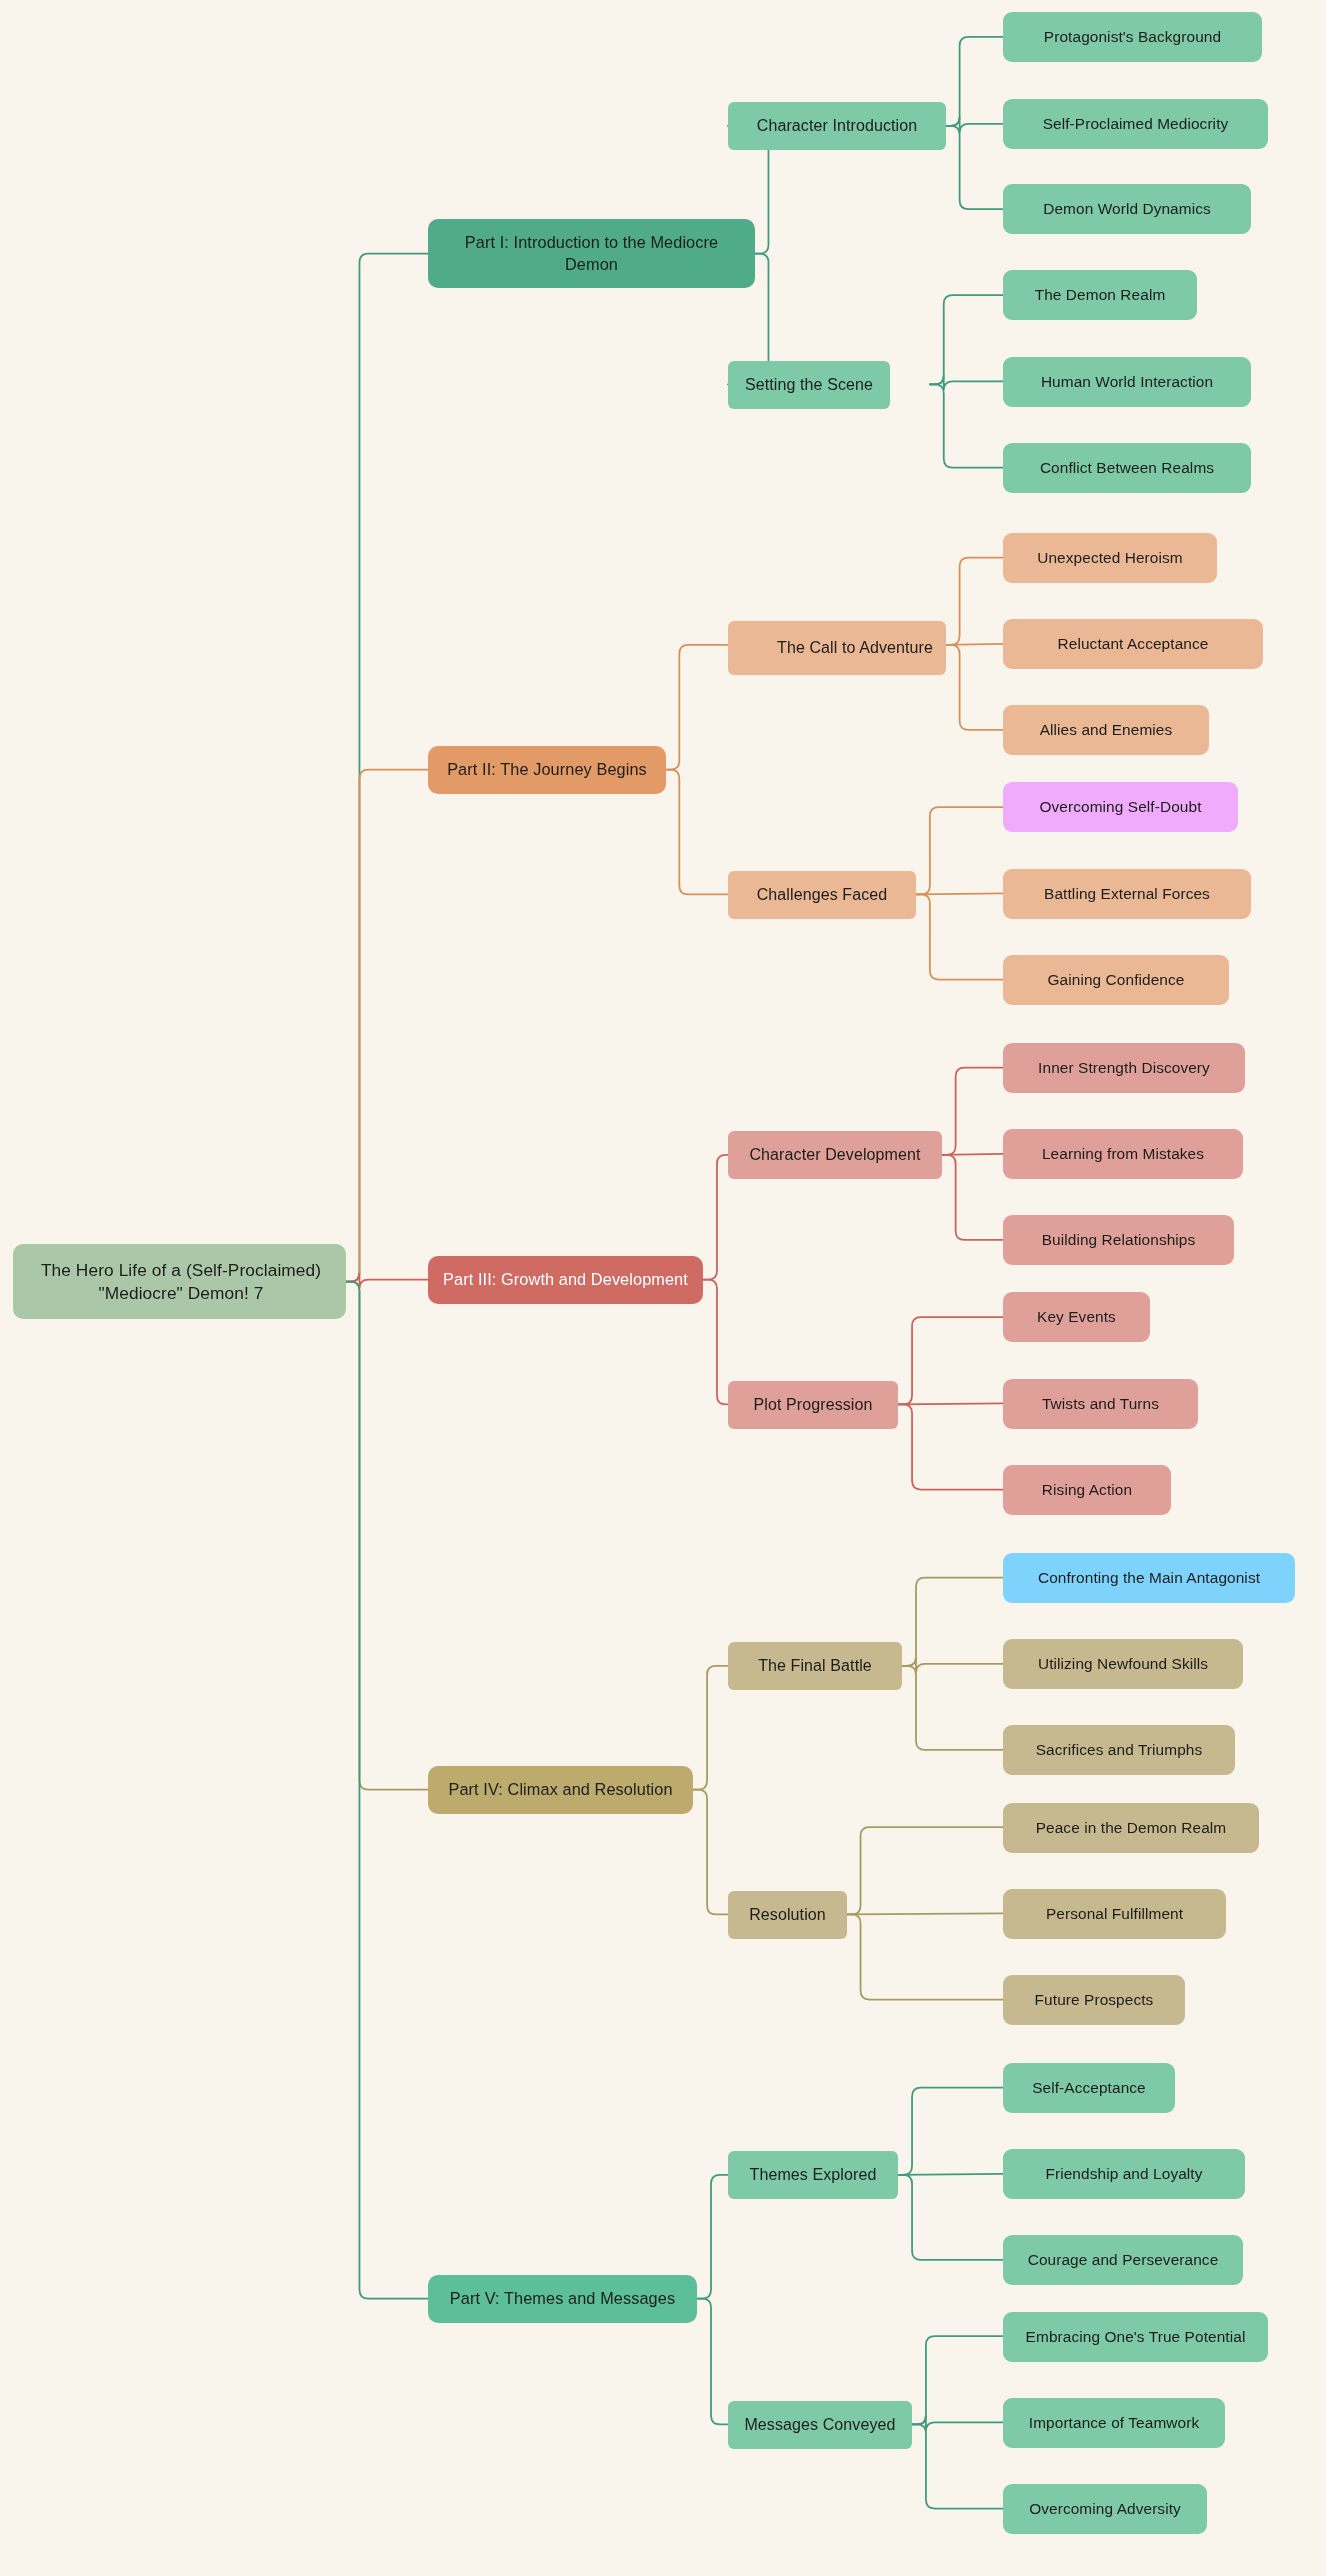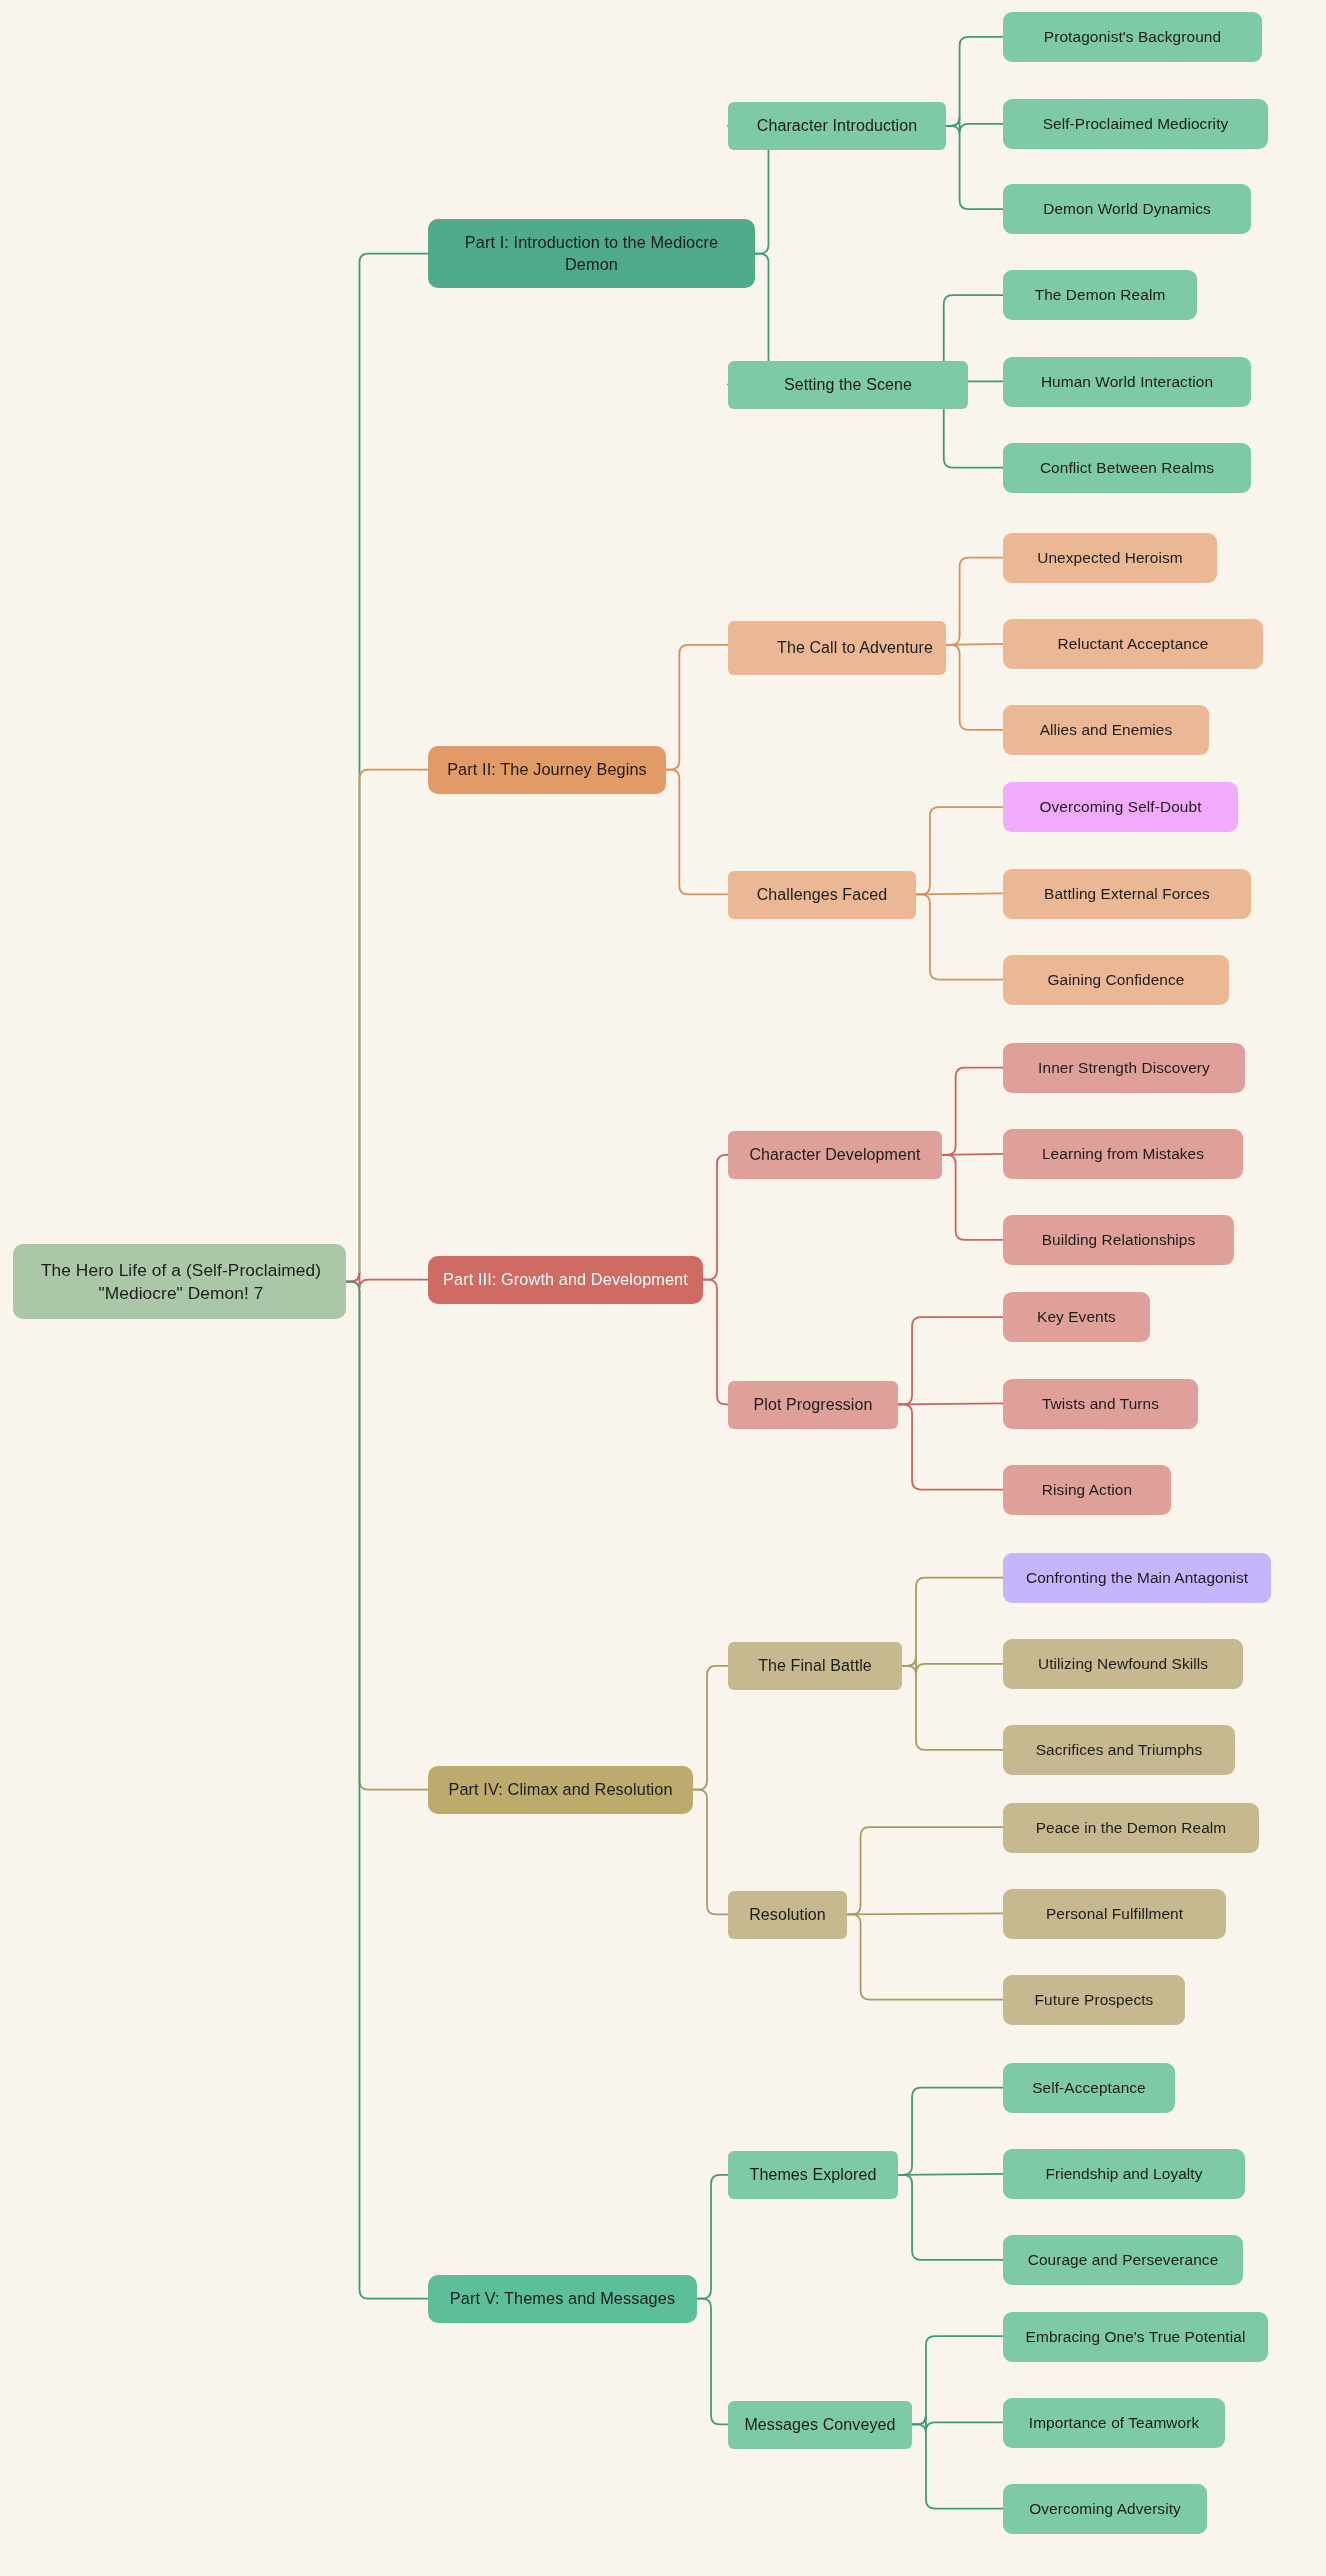--- a/index.html
+++ b/index.html
@@ -108,21 +108,21 @@
       <path d="M 921 2448 L 926 2448 Q 935 2448 935 2439 L 935 2455 Q 935 2446 944 2446 L 1013 2446" fill="none" stroke="#3f9b7c" stroke-width="1.8" stroke-linecap="round"></path>
       <path d="M 921 2448 L 926 2448 Q 935 2448 935 2457 L 935 2524 Q 935 2533 944 2533 L 1013 2533" fill="none" stroke="#3f9b7c" stroke-width="1.8" stroke-linecap="round"></path>
     </svg>
   <div id="node-layer">
       <div class="node node-root" style="left: 13px; top: 1244px; width: 333px; height: 75px; background: rgb(170, 199, 168); color: rgb(29, 29, 27);"><span>The Hero Life of a (Self-Proclaimed) "Mediocre" Demon! 7</span></div>
       <div class="node node-l1" style="left: 428px; top: 219px; width: 327px; height: 69px; background: rgb(79, 171, 138); color: rgb(29, 29, 27);"><span>Part I: Introduction to the Mediocre Demon</span></div>
       <div class="node node-l2" style="left: 728px; top: 102px; width: 218px; height: 48px; background: rgb(126, 202, 166); color: rgb(29, 29, 27);"><span>Character Introduction</span></div>
       <div class="node node-l3" style="left: 1003px; top: 12px; width: 259px; height: 50px; background: rgb(126, 202, 166); color: rgb(29, 29, 27);"><span>Protagonist's Background</span></div>
       <div class="node node-l3" style="left: 1003px; top: 99px; width: 265px; height: 50px; background: rgb(126, 202, 166); color: rgb(29, 29, 27);"><span>Self-Proclaimed Mediocrity</span></div>
       <div class="node node-l3" style="left: 1003px; top: 184px; width: 248px; height: 50px; background: rgb(126, 202, 166); color: rgb(29, 29, 27);"><span>Demon World Dynamics</span></div>
-      <div class="node node-l2" style="left: 728px; top: 361px; width: 240px; height: 48px; background: rgb(126, 202, 166); color: rgb(29, 29, 27);"><span>Setting the Scene</span></div>
+      <div class="node node-l2" style="left: 728px; top: 361px; width: 162px; height: 48px; background: rgb(126, 202, 166); color: rgb(29, 29, 27);"><span>Setting the Scene</span></div>
       <div class="node node-l3" style="left: 1003px; top: 270px; width: 194px; height: 50px; background: rgb(126, 202, 166); color: rgb(29, 29, 27);"><span>The Demon Realm</span></div>
       <div class="node node-l3" style="left: 1003px; top: 357px; width: 248px; height: 50px; background: rgb(126, 202, 166); color: rgb(29, 29, 27);"><span>Human World Interaction</span></div>
       <div class="node node-l3" style="left: 1003px; top: 443px; width: 248px; height: 50px; background: rgb(126, 202, 166); color: rgb(29, 29, 27);"><span>Conflict Between Realms</span></div>
       <div class="node node-l1" style="left: 428px; top: 746px; width: 238px; height: 48px; background: rgb(226, 154, 102); color: rgb(29, 29, 27);"><span>Part II: The Journey Begins</span></div>
       <div class="node node-l2" style="left: 728px; top: 621px; width: 218px; height: 54px; background: rgb(234, 184, 148); color: rgb(29, 29, 27); justify-content: flex-end;"><span>The Call to Adventure</span></div>
       <div class="node node-l3" style="left: 1003px; top: 533px; width: 214px; height: 50px; background: rgb(234, 184, 148); color: rgb(29, 29, 27);"><span>Unexpected Heroism</span></div>
       <div class="node node-l3" style="left: 1003px; top: 619px; width: 260px; height: 50px; background: rgb(234, 184, 148); color: rgb(29, 29, 27);"><span>Reluctant Acceptance</span></div>
       <div class="node node-l3" style="left: 1003px; top: 705px; width: 206px; height: 50px; background: rgb(234, 184, 148); color: rgb(29, 29, 27);"><span>Allies and Enemies</span></div>
       <div class="node node-l2" style="left: 728px; top: 871px; width: 188px; height: 48px; background: rgb(234, 184, 148); color: rgb(29, 29, 27);"><span>Challenges Faced</span></div>
       <div class="node node-l3" style="left: 1003px; top: 782px; width: 235px; height: 50px; background: #f0abfc; color: rgb(29, 29, 27);"><span>Overcoming Self-Doubt</span></div>
@@ -132,21 +132,21 @@
       <div class="node node-l2" style="left: 728px; top: 1131px; width: 214px; height: 48px; background: rgb(223, 160, 153); color: rgb(29, 29, 27);"><span>Character Development</span></div>
       <div class="node node-l3" style="left: 1003px; top: 1043px; width: 242px; height: 50px; background: rgb(223, 160, 153); color: rgb(29, 29, 27);"><span>Inner Strength Discovery</span></div>
       <div class="node node-l3" style="left: 1003px; top: 1129px; width: 240px; height: 50px; background: rgb(223, 160, 153); color: rgb(29, 29, 27);"><span>Learning from Mistakes</span></div>
       <div class="node node-l3" style="left: 1003px; top: 1215px; width: 231px; height: 50px; background: rgb(223, 160, 153); color: rgb(29, 29, 27);"><span>Building Relationships</span></div>
       <div class="node node-l2" style="left: 728px; top: 1381px; width: 170px; height: 48px; background: rgb(223, 160, 153); color: rgb(29, 29, 27);"><span>Plot Progression</span></div>
       <div class="node node-l3" style="left: 1003px; top: 1292px; width: 147px; height: 50px; background: rgb(223, 160, 153); color: rgb(29, 29, 27);"><span>Key Events</span></div>
       <div class="node node-l3" style="left: 1003px; top: 1379px; width: 195px; height: 50px; background: rgb(223, 160, 153); color: rgb(29, 29, 27);"><span>Twists and Turns</span></div>
       <div class="node node-l3" style="left: 1003px; top: 1465px; width: 168px; height: 50px; background: rgb(223, 160, 153); color: rgb(29, 29, 27);"><span>Rising Action</span></div>
       <div class="node node-l1" style="left: 428px; top: 1766px; width: 265px; height: 48px; background: rgb(189, 171, 110); color: rgb(29, 29, 27);"><span>Part IV: Climax and Resolution</span></div>
       <div class="node node-l2" style="left: 728px; top: 1642px; width: 174px; height: 48px; background: rgb(198, 185, 143); color: rgb(29, 29, 27);"><span>The Final Battle</span></div>
-      <div class="node node-l3" style="left: 1003px; top: 1553px; width: 268px; height: 50px; background: #c4b5fd; color: rgb(29, 29, 27);"><span>Confronting the Main Antagonist</span></div>
+      <div class="node node-l3" style="left: 1003px; top: 1553px; width: 292px; height: 50px; background: #7dd3fc; color: rgb(29, 29, 27);"><span>Confronting the Main Antagonist</span></div>
       <div class="node node-l3" style="left: 1003px; top: 1639px; width: 240px; height: 50px; background: rgb(198, 185, 143); color: rgb(29, 29, 27);"><span>Utilizing Newfound Skills</span></div>
       <div class="node node-l3" style="left: 1003px; top: 1725px; width: 232px; height: 50px; background: rgb(198, 185, 143); color: rgb(29, 29, 27);"><span>Sacrifices and Triumphs</span></div>
       <div class="node node-l2" style="left: 728px; top: 1891px; width: 119px; height: 48px; background: rgb(198, 185, 143); color: rgb(29, 29, 27);"><span>Resolution</span></div>
       <div class="node node-l3" style="left: 1003px; top: 1803px; width: 256px; height: 50px; background: rgb(198, 185, 143); color: rgb(29, 29, 27);"><span>Peace in the Demon Realm</span></div>
       <div class="node node-l3" style="left: 1003px; top: 1889px; width: 223px; height: 50px; background: rgb(198, 185, 143); color: rgb(29, 29, 27);"><span>Personal Fulfillment</span></div>
       <div class="node node-l3" style="left: 1003px; top: 1975px; width: 182px; height: 50px; background: rgb(198, 185, 143); color: rgb(29, 29, 27);"><span>Future Prospects</span></div>
       <div class="node node-l1" style="left: 428px; top: 2275px; width: 269px; height: 48px; background: rgb(92, 191, 154); color: rgb(29, 29, 27);"><span>Part V: Themes and Messages</span></div>
       <div class="node node-l2" style="left: 728px; top: 2151px; width: 170px; height: 48px; background: rgb(126, 202, 166); color: rgb(29, 29, 27);"><span>Themes Explored</span></div>
       <div class="node node-l3" style="left: 1003px; top: 2063px; width: 172px; height: 50px; background: rgb(126, 202, 166); color: rgb(29, 29, 27);"><span>Self-Acceptance</span></div>
       <div class="node node-l3" style="left: 1003px; top: 2149px; width: 242px; height: 50px; background: rgb(126, 202, 166); color: rgb(29, 29, 27);"><span>Friendship and Loyalty</span></div>

